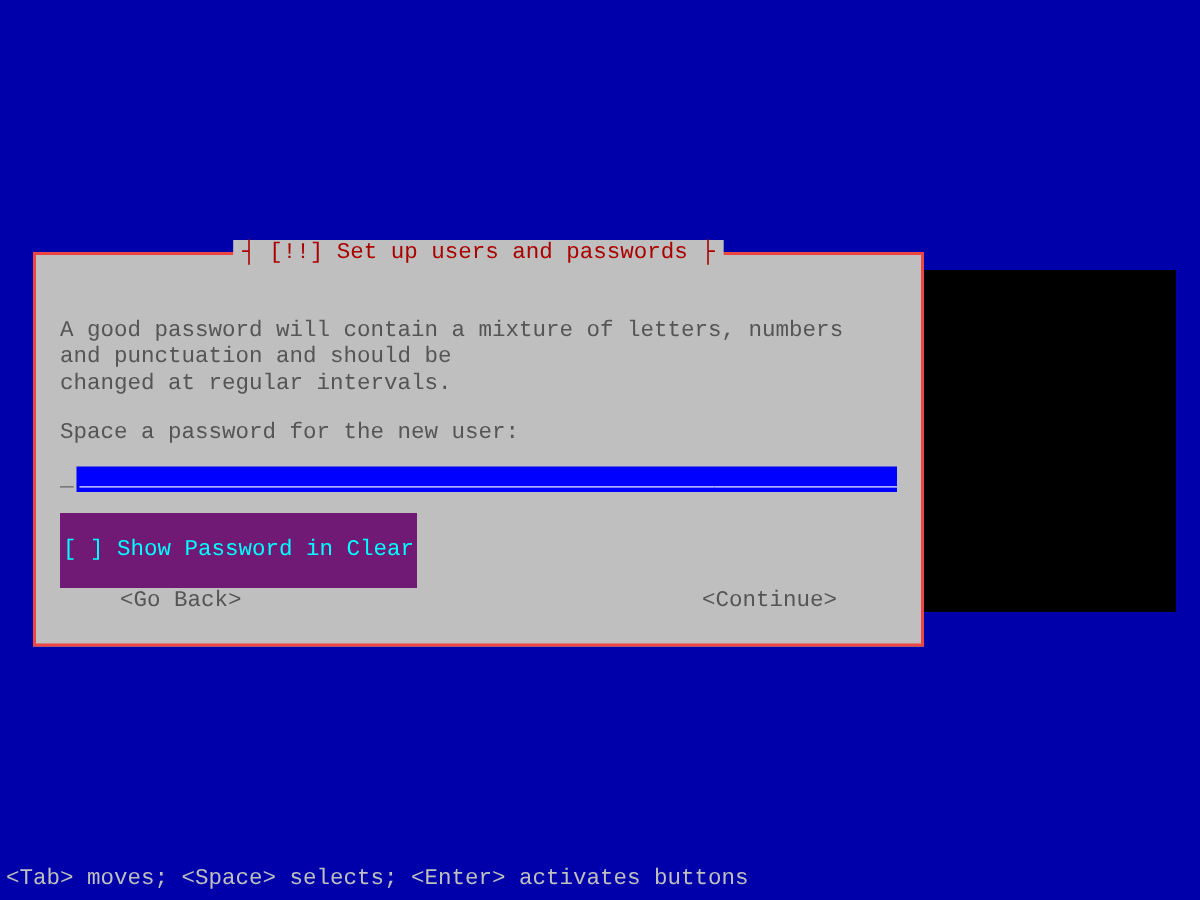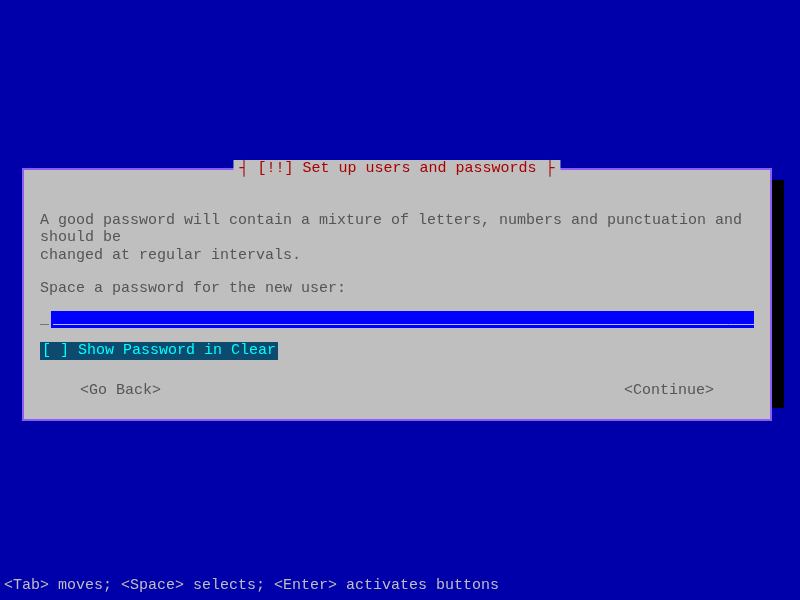--- a/index.html
+++ b/index.html
@@ -16,23 +16,23 @@
     left: 34px;
     top: 180px;
     width: 750px;
     height: 228px;
     background: #000;
   }
   .dialog {
     position: absolute;
     left: 22px;
     top: 168px;
-    width: 750px;
+    width: 594px;
     background: #bfbfbf;
-    border: 2px solid #8b5cf6;
+    border: 2px solid #ef4444;
     padding: 22px 16px 16px 16px;
     color: #555;
   }
   .dialog-title {
     position: absolute;
     top: -10px;
     left: 50%;
     transform: translateX(-50%);
     background: #bfbfbf;
     padding: 0 6px;
@@ -68,27 +68,26 @@
     overflow: hidden;
     white-space: nowrap;
     border: none;
     font-family: inherit;
     font-size: inherit;
     padding: 0 2px;
   }
   .checkbox-row {
     display: inline-block;
     margin-top: 14px;
-    background: #0c4a6e;
+    background: #701a75;
     color: #00ffff;
-    padding: 0 2px;
+    padding: 16px 2px;
     white-space: pre;
   }
   .nav-row {
-    margin-top: 22px;
     display: flex;
     justify-content: space-between;
     color: #555;
     padding: 0 40px 4px 40px;
   }
   .statusbar {
     position: absolute;
     left: 0;
     bottom: 6px;
     color: #bfbfbf;

